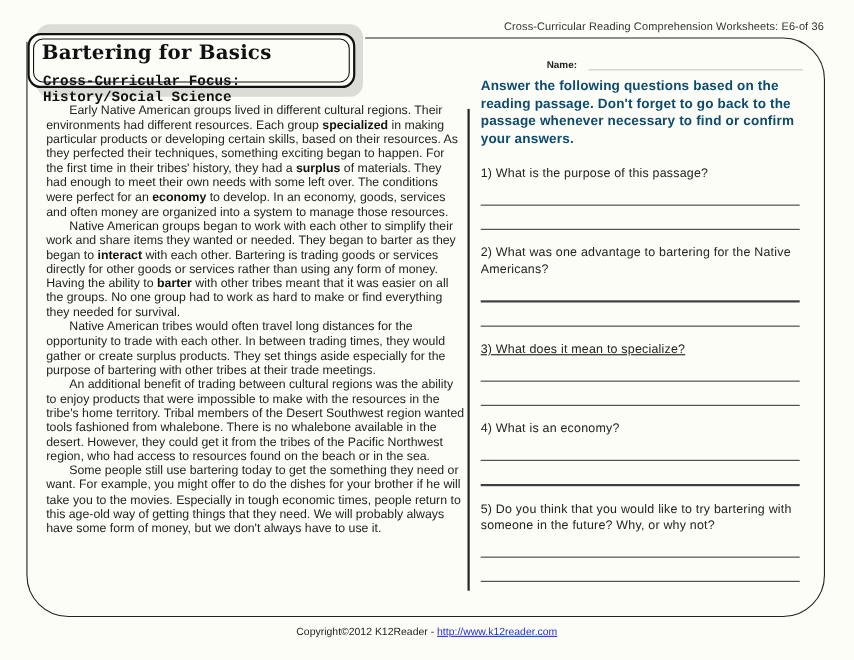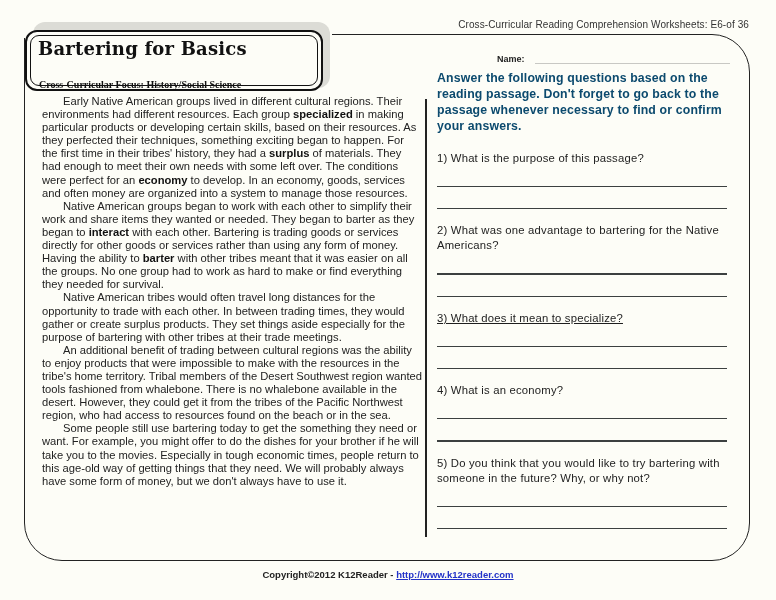--- a/index.html
+++ b/index.html
@@ -22,37 +22,37 @@
   }
   .frame-top-mask {
     position: absolute; left: 20px; top: 30px; width: 312px; height: 8px;
     background: #fdfdf7;
   }
   .title-shadow {
     position: absolute; left: 33px; top: 22px; width: 297px; height: 66px;
     background: #dcdcd6; border-radius: 12px;
   }
   .title-box {
-    position: absolute; left: 25px; top: 30px; width: 298px; height: 61px;
+    position: absolute; left: 25px; top: 30px; width: 298px; height: 50px;
     background: #fdfdf7;
     border: 2.4px solid #111; border-radius: 12px; box-sizing: border-box;
   }
   .title-box-inner {
     position: absolute; left: 3px; top: 3px; right: 3px; bottom: 3px;
     border: 1px solid #111; border-radius: 9px;
   }
   .title {
     position: absolute; left: 11px; top: 6px;
     font-family: "DejaVu Serif", serif; font-weight: bold;
     font-size: 18px; color: #111; letter-spacing: 0.2px;
   }
   .subtitle {
-    position: absolute; left: 12px; top: 47px;
-    font-family: Liberation Serif, serif; font-weight: bold;
-    font-size: 10px; color: #111;
+    position: absolute; left: 12px; top: 34px;
+    font-family: Liberation Mono, monospace; font-weight: bold;
+    font-size: 13px; color: #111;
   }
   .passage {
     position: absolute; left: 42px; top: 95px; width: 380px;
     font-size: 11.2px; line-height: 13.1px; color: #222;
   }
   .passage p { margin: 0; text-indent: 21px; }
   .passage b { color: #111; }
   .divider {
     position: absolute; left: 425px; top: 99px; width: 1.5px; height: 438px;
     background: #222;
@@ -71,21 +71,21 @@
   }
   .questions { position: absolute; left: 437px; top: 151px; width: 290px; }
   .q {
     font-size: 11.3px; line-height: 15px; color: #222; letter-spacing: 0.2px;
   }
   .ans-line {
     height: 1.2px; background: #3c4040; width: 290px;
   }
   .footer {
     position: absolute; top: 569px; left: 0; width: 776px; text-align: center;
-    font-size: 9.5px; color: #222; font-weight: bold;
+    font-size: 9.5px; color: #222;
   }
   .footer a { color: #2232c8; text-decoration: underline; }
 </style>
 </head>
 <body>
 
 <div class="header-meta">Cross-Curricular Reading Comprehension Worksheets: E6-of 36</div>
 
 <div class="frame"></div>
 <div class="frame-top-mask"></div>

